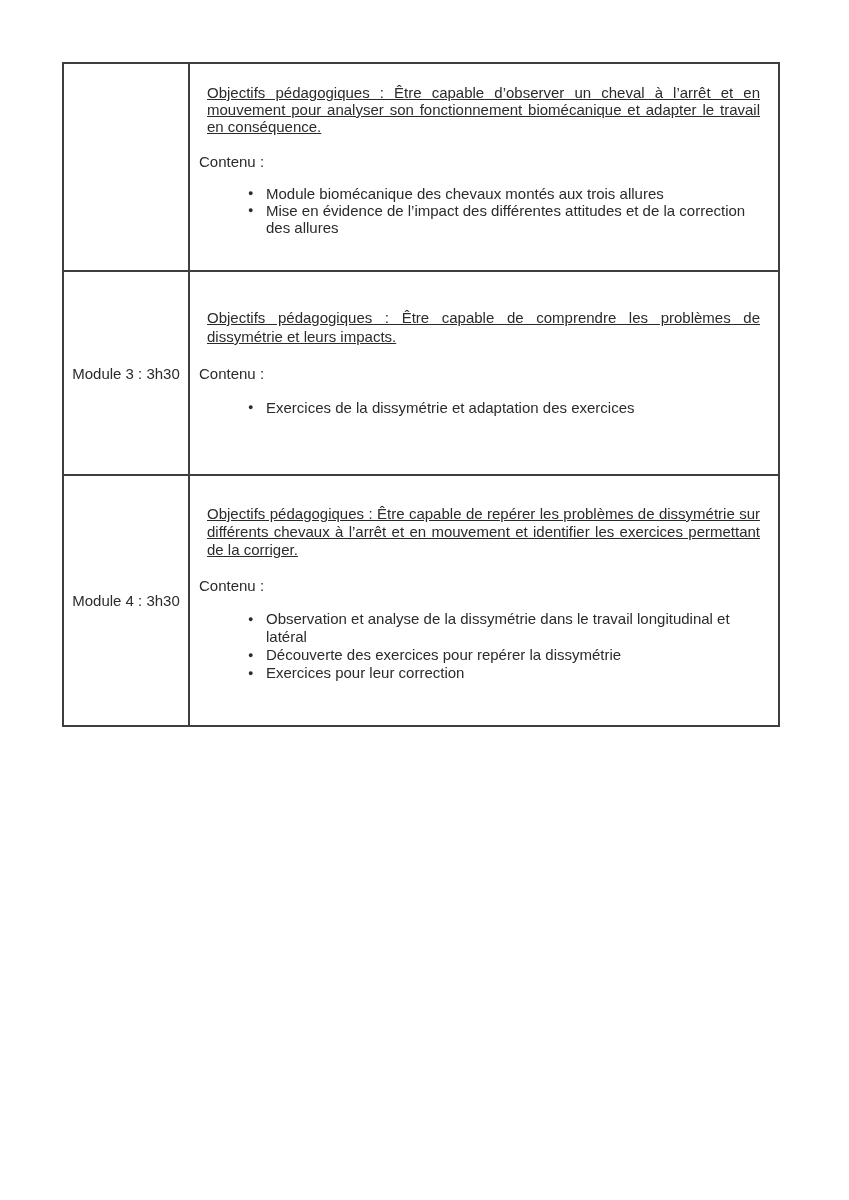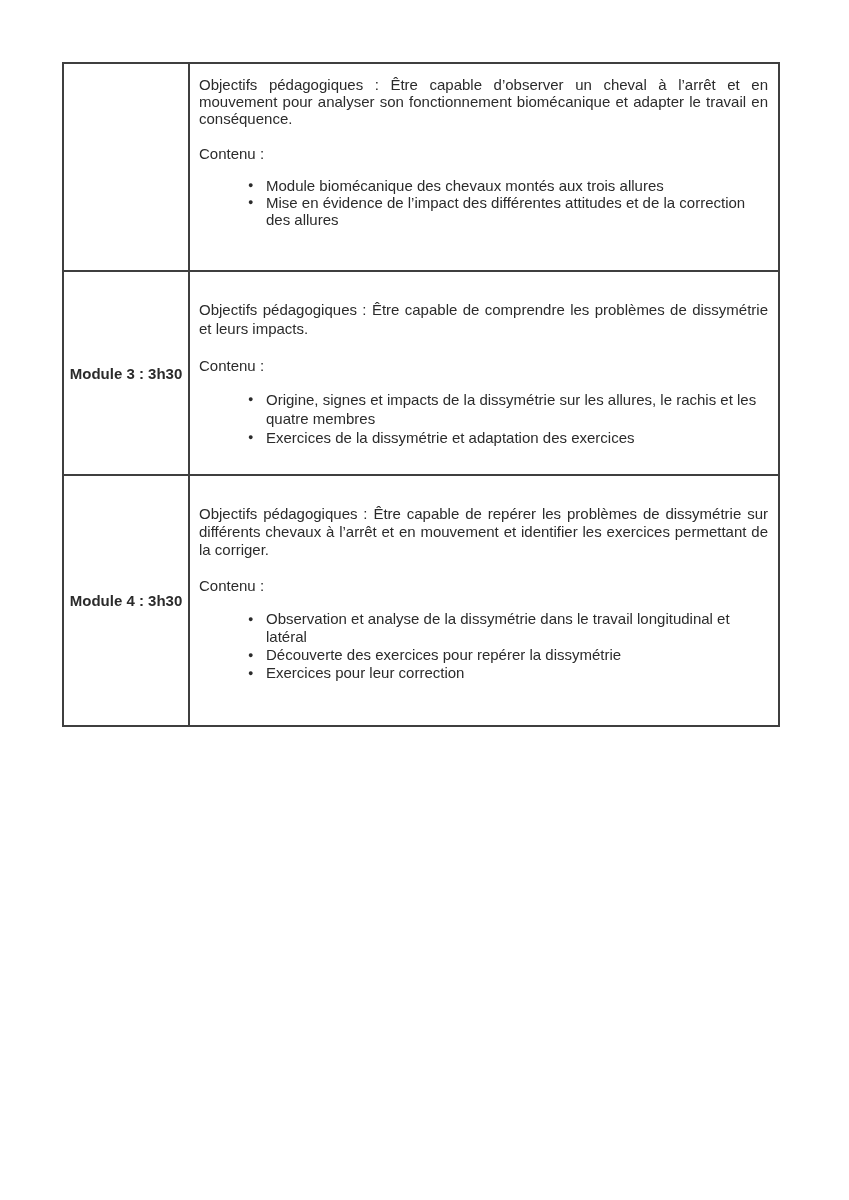--- a/index.html
+++ b/index.html
@@ -36,39 +36,39 @@
   .cell-module {
     border-right: 2px solid #3f3f3f;
     display: flex;
     align-items: center;
     justify-content: center;
     font-size: 15px;
     text-align: center;
     padding: 0 12px;
     box-sizing: border-box;
     white-space: nowrap;
-    font-weight: bold;
   }
   .cell-content {
     box-sizing: border-box;
     padding: 12px 10px 12px 9px;
     font-size: 15px;
     line-height: 17px;
   }
   .row-2 .cell-content {
     padding-top: 28px;
     line-height: 19px;
   }
   .row-3 .cell-content {
-    padding-top: 29px;
+    padding-top: 21px;
     line-height: 18px;
   }
   p.objectives {
-    margin: 0;
+    margin: 8px;
     text-align: justify;
+    text-decoration: underline;
   }
   p.contenu {
     margin: 18px 0 0 0;
   }
   ul.bullets {
     margin: 15px 0 0 0;
     padding: 0 0 0 48px;
     list-style: none;
   }
   ul.bullets li {
@@ -103,21 +103,20 @@
   </div>
 
   <div class="row row-2">
     <div class="cell cell-module">
       <span>Module 3 : 3h30</span>
     </div>
     <div class="cell cell-content">
       <p class="objectives">Objectifs pédagogiques : Être capable de comprendre les problèmes de dissymétrie et leurs impacts.</p>
       <p class="contenu">Contenu :</p>
       <ul class="bullets">
-        <li>Origine, signes et impacts de la dissymétrie sur les allures, le rachis et les quatre membres</li>
         <li>Exercices de la dissymétrie et adaptation des exercices</li>
       </ul>
     </div>
   </div>
 
   <div class="row row-3">
     <div class="cell cell-module">
       <span>Module 4 : 3h30</span>
     </div>
     <div class="cell cell-content">

